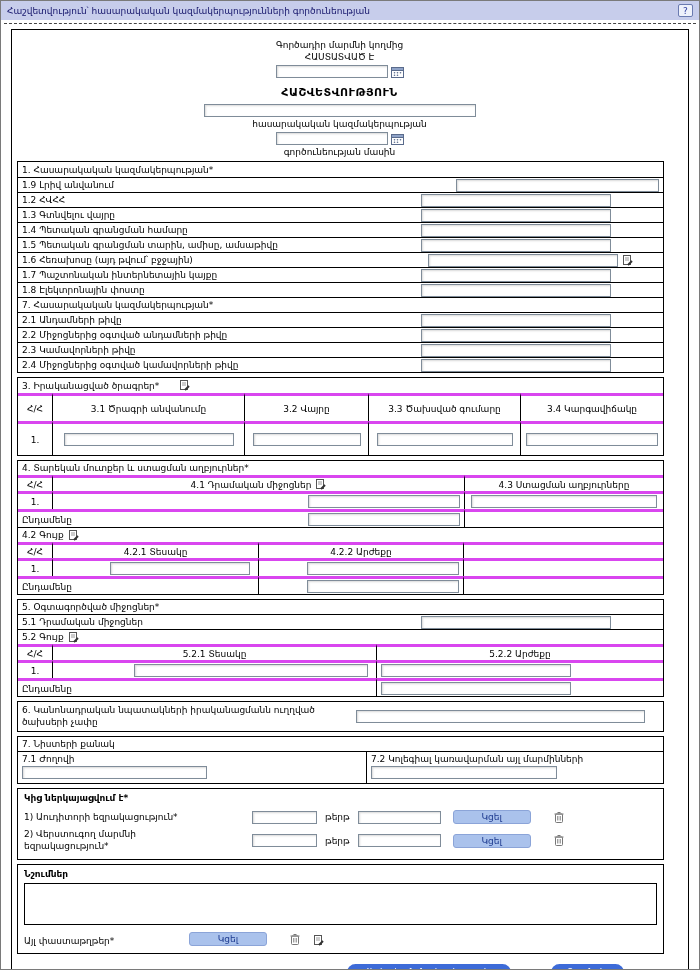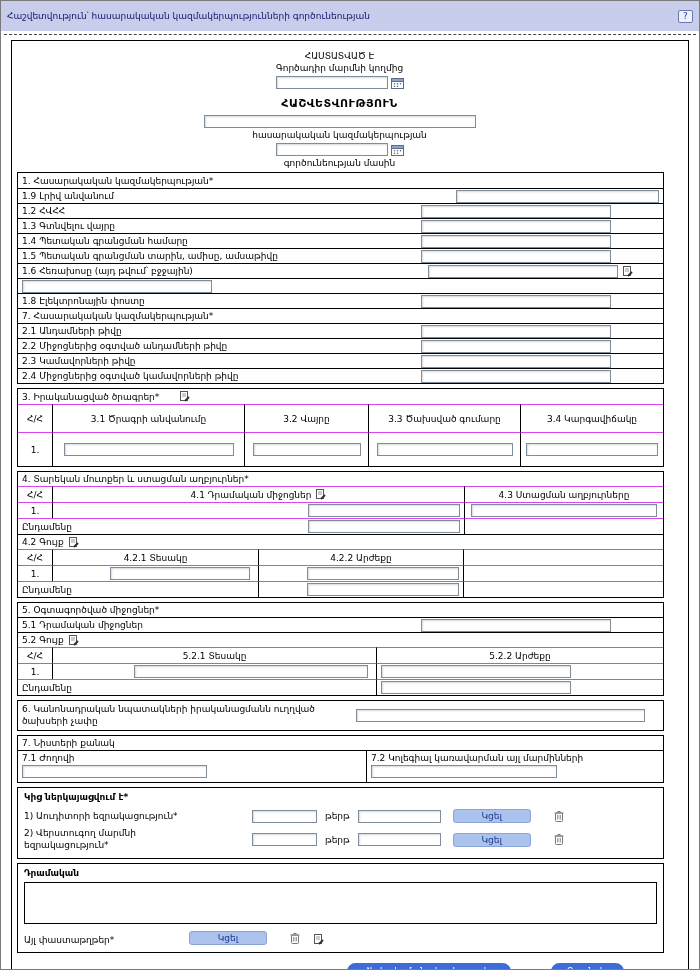--- a/index.html
+++ b/index.html
@@ -1,19 +1,19 @@
 <!DOCTYPE html>
 <html><head>
 <meta charset="utf-8">
 <style>
   *{box-sizing:border-box;margin:0;padding:0}
   html,body{background:#eee}
   body{font-family:"DejaVu Sans",sans-serif;font-size:9px;color:#000}
   .page{width:700px;height:970px;margin:0 auto;background:#fff;border:1px solid #7a7a7a;overflow:hidden}
-  .titlebar{height:30px;background:#c7cdeb;display:flex;align-items:center;padding:0 6px;color:#15156b}
+  .titlebar{height:19px;background:#c7cdeb;display:flex;align-items:center;padding:0 6px;color:#15156b}
   .titlebar .t{flex:1}
   .help{width:15px;height:13px;border:1px solid #6a7ab0;background:#eef1fb;color:#2a3a9f;font-size:9px;display:flex;align-items:center;justify-content:center;border-radius:2px;cursor:pointer}
   .dashed{border-top:1px dashed #444;margin:3px 3px 0}
   .formbox{border:1px solid #000;margin:5px 10px 8px;padding:2px 24px 8px 3px;background:#fff}
   .intro{text-align:center;padding-top:6px}
   .intro .ln{margin-top:2px}
   .inprow{display:flex;align-items:center;justify-content:center;gap:3px;margin-top:3px;margin-bottom:2px}
   .report-title{font-size:11px;font-weight:bold;letter-spacing:.5px;margin:8px 0 5px}
   .inp{height:13px;border:1px solid #7f8c99;background:#fff;box-shadow:inset 1px 1px 2px rgba(0,0,0,.15);font-family:inherit;font-size:9px;padding:0 2px}
   .w65{width:65px}.w83{width:83px}.w112{width:112px}.w140{width:140px}.w152{width:152px}
@@ -25,21 +25,21 @@
   .sec-title{padding:2px 4px;min-height:14px;display:flex;align-items:center;gap:20px}
   .srow{display:flex;align-items:center;min-height:15px;padding-left:4px}
   .bt{border-top:1px solid #000}
   .lbl{flex:1}
   .grid{display:grid}
   .t3{grid-template-columns:34px 192px 124px 152px 1fr}
   .g4a{grid-template-columns:34px 1fr 199px}
   .g4b{grid-template-columns:34px 206px 205px 1fr}
   .g5{grid-template-columns:34px 324px 1fr}
   .g7{grid-template-columns:348px 1fr}
-  .cell{border-top:1px solid #d946ef;display:flex;align-items:center;justify-content:center;min-height:16px;padding:1px 2px}
+  .cell{border-top:3px solid #d946ef;display:flex;align-items:center;justify-content:center;min-height:16px;padding:1px 2px}
   .cell.l{justify-content:space-between;padding-left:4px}
   .cell.r{justify-content:flex-end}
   .cell.sp2{grid-column:span 2}
   .bl{border-left:1px solid #000}
   .h28{min-height:28px}.h34{min-height:34px}
   .s6{display:flex;align-items:center;padding:3px 4px;min-height:31px}
   .s6 .lbl6{width:335px;line-height:1.3}
   .s6 .inp{margin-left:auto;margin-right:14px}
   .g7 .cell7{border-top:1px solid #000;min-height:32px;display:flex;flex-direction:column;align-items:flex-start;padding:2px 0 3px 4px;gap:2px}
   .att{padding:3px 6px 7px}
@@ -66,22 +66,22 @@
 
   <div class="titlebar">
     <span class="t">Հաշվետվություն՝ հասարակական կազմակերպությունների գործունեության</span>
     <span class="help">?</span>
   </div>
   <div class="dashed"></div>
 
   <div class="formbox">
 
     <div class="intro">
+      <div class="ln">Գործադիր մարմնի կողմից</div>
       <div class="ln">ՀԱՍՏԱՏՎԱԾ Է</div>
-      <div class="ln">Գործադիր մարմնի կողմից</div>
       <div class="inprow">
         <input class="inp w112" value="" style="">
         <span class="icn">
             <svg width="13" height="12" viewBox="0 0 13 12">
               <rect x="0.5" y="1.5" width="12" height="10" fill="#fff" stroke="#5a6b8c"></rect>
               <rect x="0.5" y="1.5" width="12" height="3" fill="#8fa3c8" stroke="#5a6b8c"></rect>
               <circle cx="3.5" cy="6.8" r="0.8" fill="#5a6b8c"></circle>
               <circle cx="6.5" cy="6.8" r="0.8" fill="#5a6b8c"></circle>
               <circle cx="9.5" cy="6.8" r="0.8" fill="#5a6b8c"></circle>
               <circle cx="3.5" cy="9.3" r="0.8" fill="#5a6b8c"></circle>
@@ -141,20 +141,21 @@
           <span class="icn mr30">
             <svg width="11" height="11" viewBox="0 0 11 11">
               <rect x="1.5" y="0.5" width="7" height="9" fill="#fff" stroke="#555"></rect>
               <line x1="3" y1="3" x2="7" y2="3" stroke="#999"></line>
               <line x1="3" y1="5" x2="7" y2="5" stroke="#999"></line>
               <line x1="6" y1="10" x2="10" y2="6" stroke="#333" stroke-width="2"></line>
             </svg>
           </span>
         </div>
       <div class="srow bt">
+          <span class="lbl">1.7 Պաշտոնական ինտերնետային կայքը</span>
           <input class="inp w190 mr52" style="">
         </div>
       <div class="srow bt">
           <span class="lbl">1.8 Էլեկտրոնային փոստը</span>
           <input class="inp w190 mr52" style="">
         </div>
       <div class="srow bt">
           <span class="lbl">7. Հասարակական կազմակերպության*</span>
         </div>
       <div class="srow bt">
@@ -364,21 +365,21 @@
               <line x1="1.5" y1="3" x2="10.5" y2="3"></line>
               <rect x="2.5" y="3" width="7" height="8.5" rx="1"></rect>
               <line x1="4.8" y1="5" x2="4.8" y2="9.5"></line>
               <line x1="7.2" y1="5" x2="7.2" y2="9.5"></line>
             </svg>
           </span>
       </div>
     </div>
 
     <div class="sec notes">
-      <div class="notes-title">Դրամական</div>
+      <div class="notes-title">Նշումներ</div>
       <textarea class="notes-ta" style=""></textarea>
       <div class="docs-row">
         <span class="dlbl">Այլ փաստաթղթեր*</span>
         <button class="attach-btn">Կցել</button>
         <span class="iconbtn">
             <svg width="12" height="13" viewBox="0 0 12 13" fill="none" stroke="#777" stroke-width="1">
               <line x1="4.5" y1="1.5" x2="7.5" y2="1.5"></line>
               <line x1="1.5" y1="3" x2="10.5" y2="3"></line>
               <rect x="2.5" y="3" width="7" height="8.5" rx="1"></rect>
               <line x1="4.8" y1="5" x2="4.8" y2="9.5"></line>

